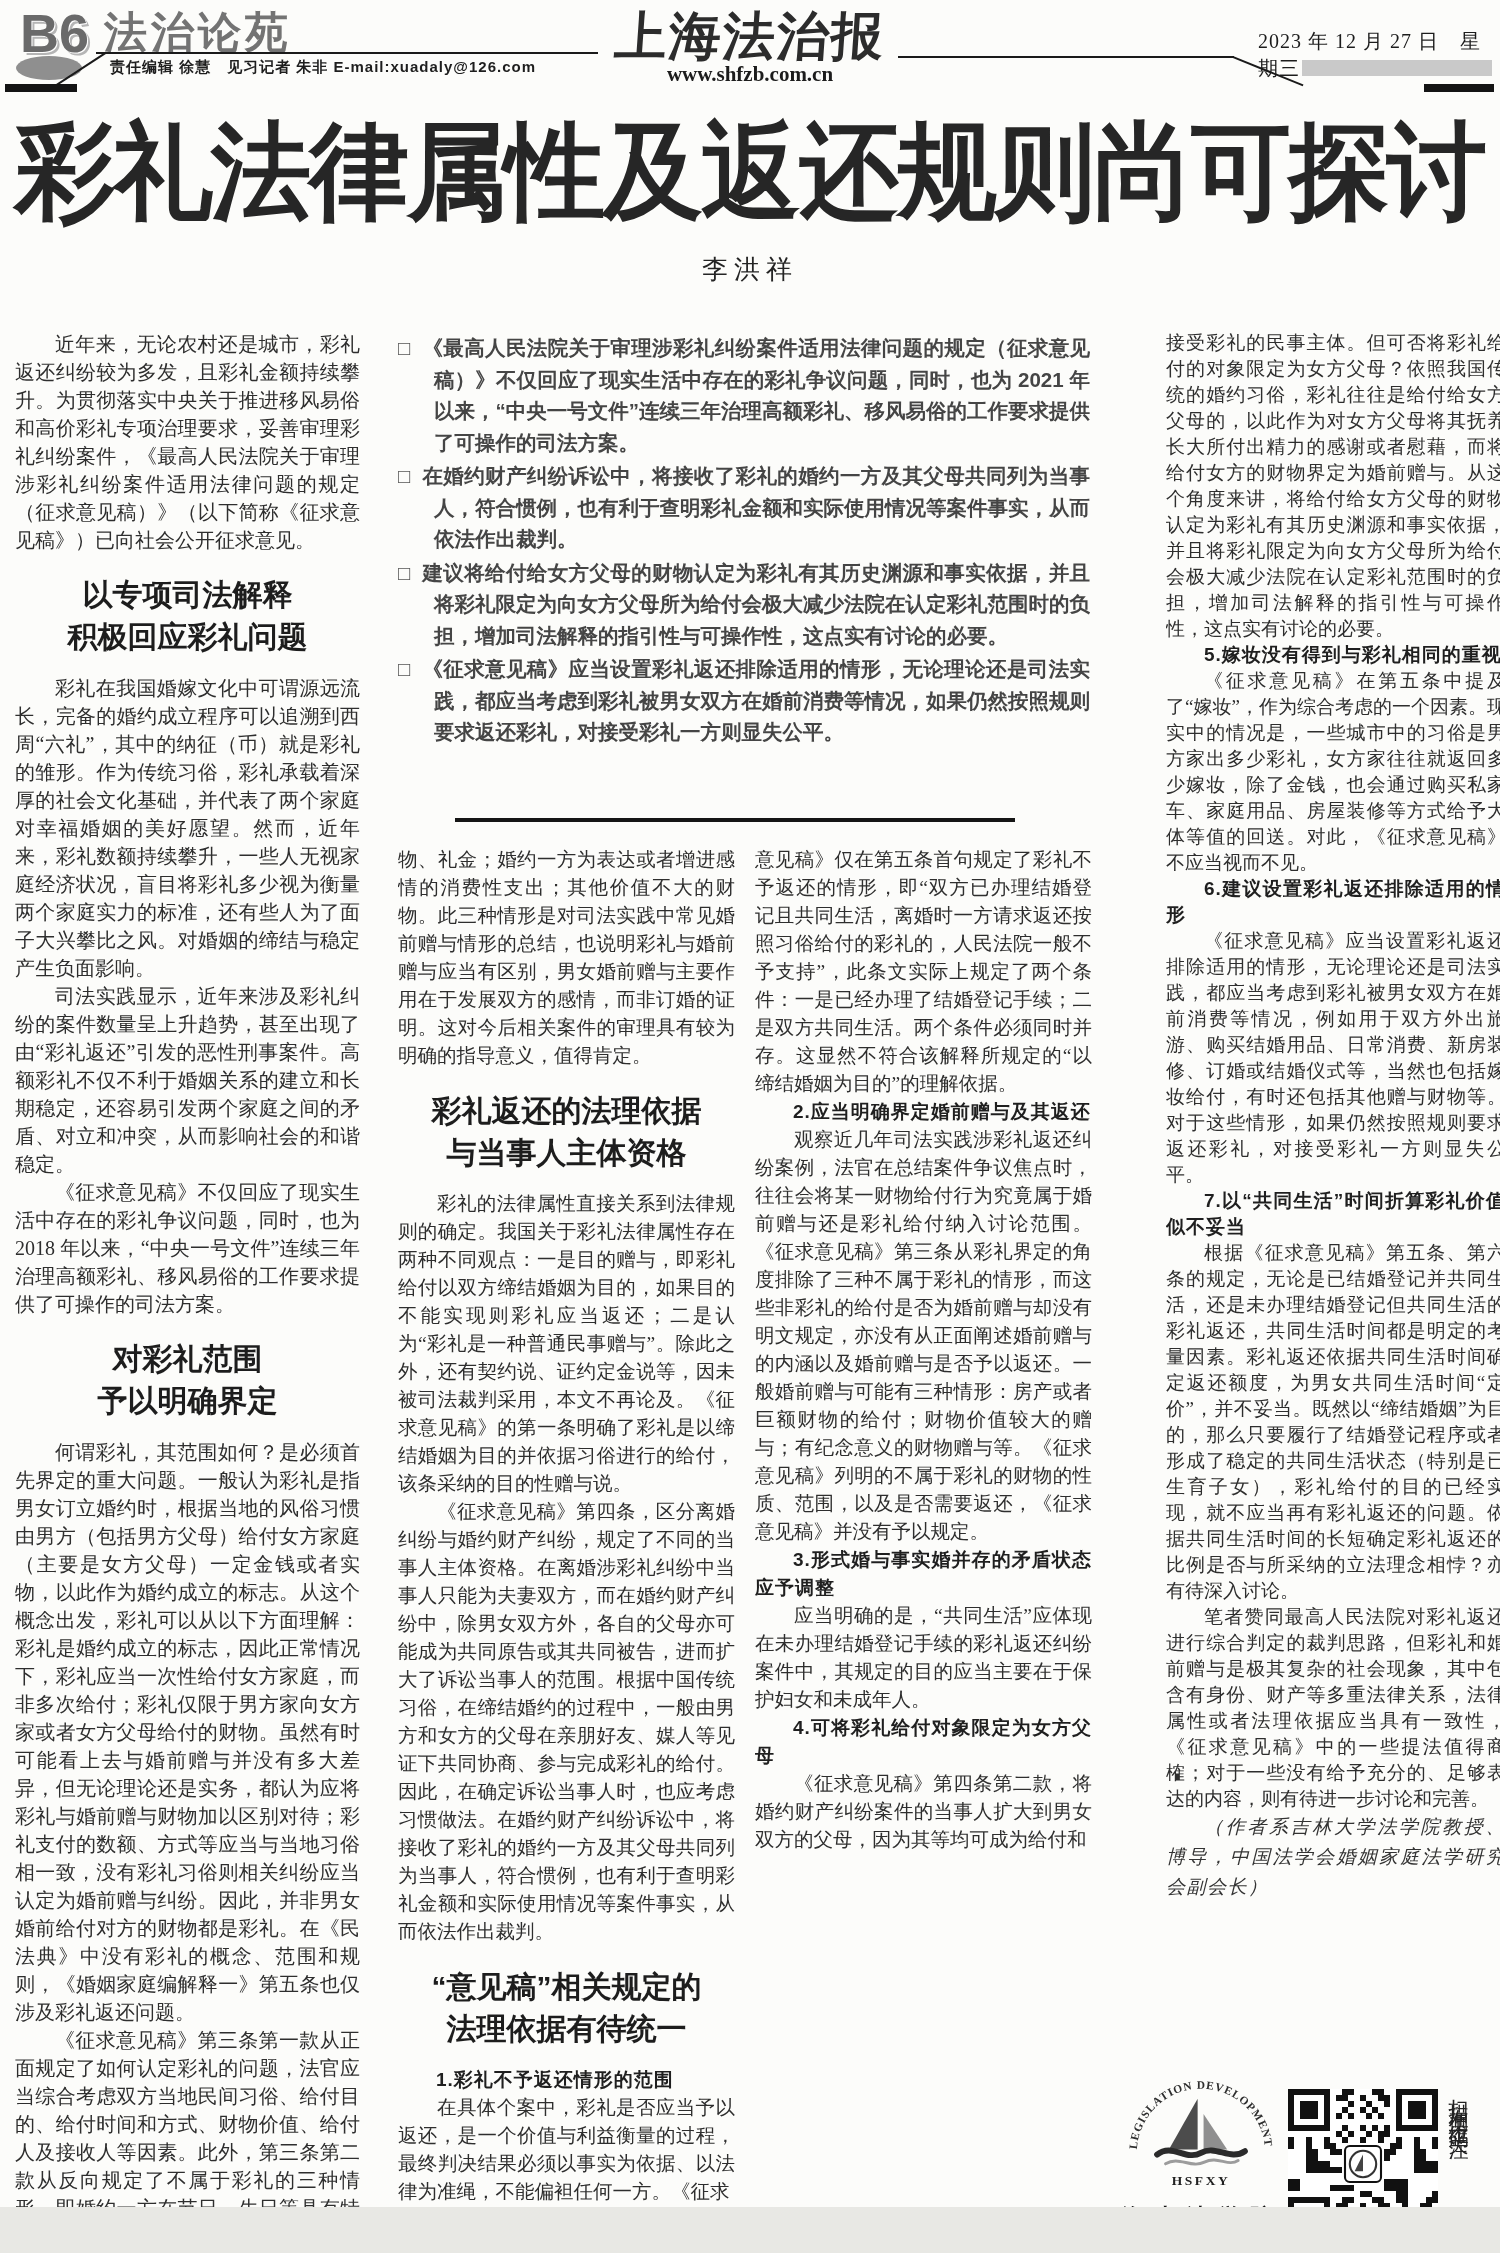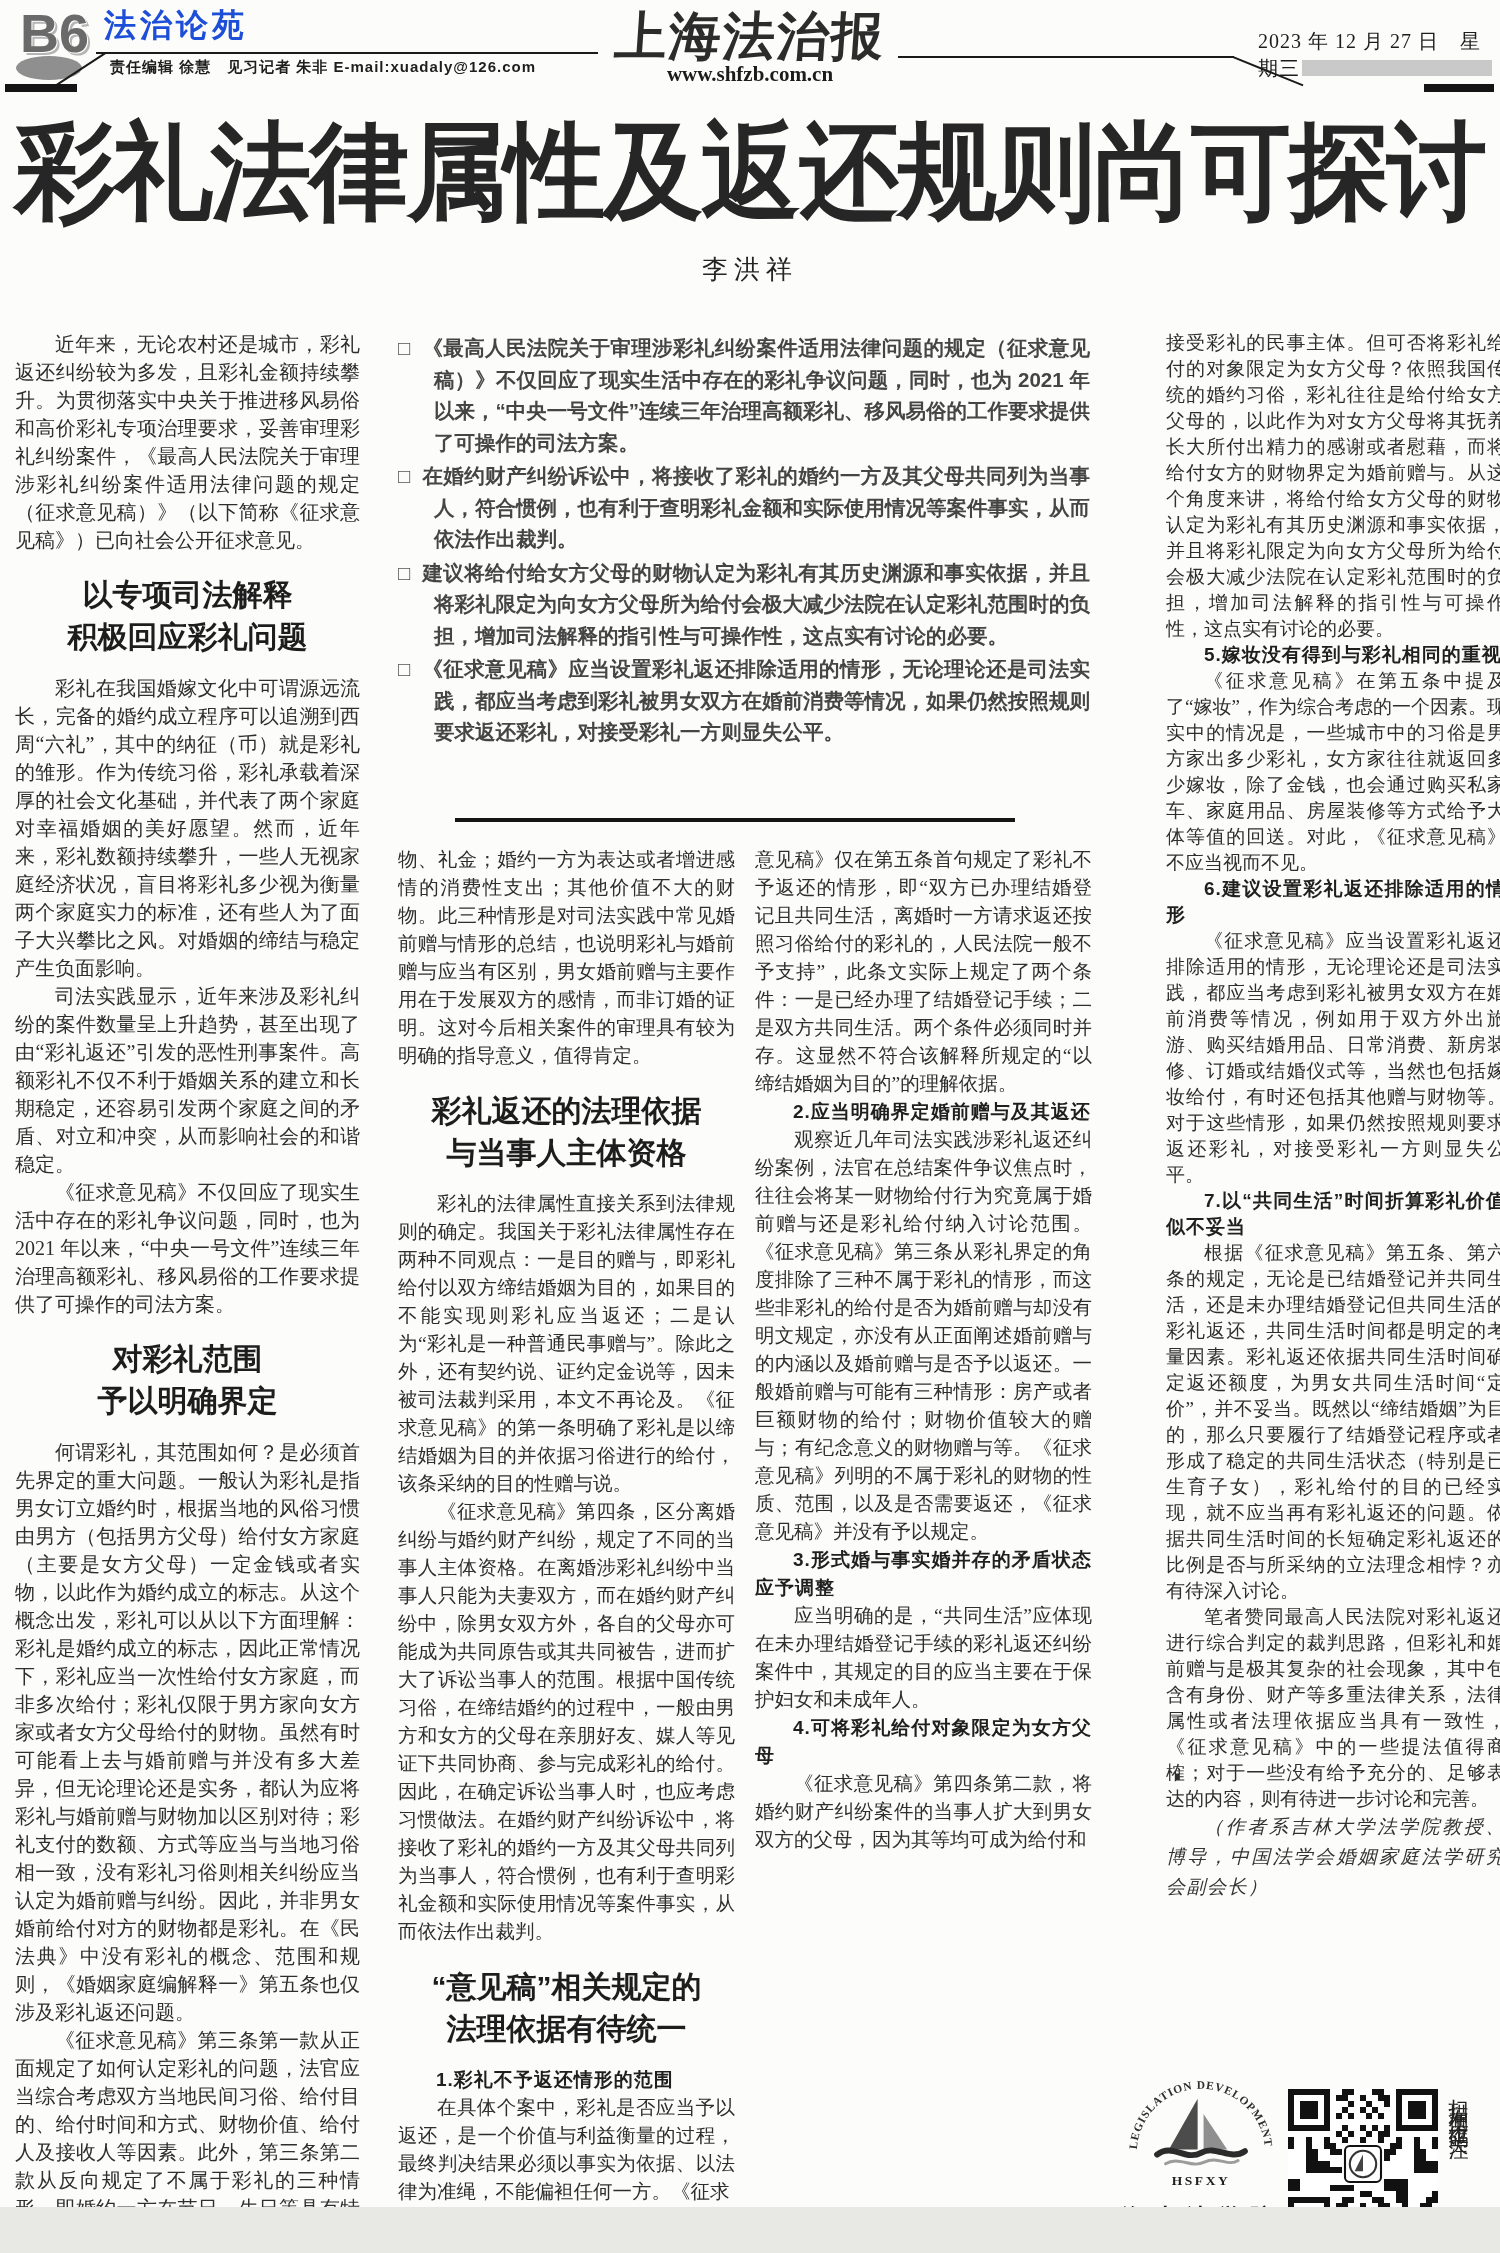--- a/index.html
+++ b/index.html
@@ -4,21 +4,21 @@
 <style>
   html,body{margin:0;padding:0;background:#e8e8e4;}
   .page{position:relative;width:1500px;height:2207px;margin:0 auto;background:#fcfcfa;overflow:hidden;
         font-family:"Liberation Serif","DejaVu Serif",serif;color:#2e2e2e;}
   
   .badge{position:absolute;left:14px;top:8px;width:86px;height:78px;}
   .badge-shadow{position:absolute;left:2px;top:48px;width:66px;height:24px;background:#8f8f8f;border-radius:50%;}
   .badge-text{position:absolute;left:6px;top:-6px;font-family:"Liberation Sans","DejaVu Sans",sans-serif;
         font-size:54px;font-weight:800;color:#6a6a6a;text-shadow:1px 1px 0 #fff,3px 3px 0 #b5b5b5;}
   .section-title{position:absolute;left:104px;top:4px;font-family:"Liberation Sans","DejaVu Sans",sans-serif;
-        font-size:32px;font-weight:800;letter-spacing:4px;color:#1d4ed8;}
+        font-size:43px;font-weight:800;letter-spacing:4px;color:#737373;}
   .editor-line{position:absolute;left:110px;top:58px;font-family:"Liberation Sans","DejaVu Sans",sans-serif;
         font-size:15px;font-weight:700;color:#1e1e1e;letter-spacing:1px;}
   .masthead{position:absolute;left:598px;top:2px;width:304px;text-align:center;font-size:52px;font-weight:700;
         color:#2c2c2c;transform:skewX(-4deg);letter-spacing:2px;}
   .website{position:absolute;left:598px;top:62px;width:304px;text-align:center;font-size:21px;font-weight:700;color:#1c1c1c;}
   .issue-date{position:absolute;left:1258px;top:28px;font-size:20px;color:#1c1c1c;letter-spacing:1px;}
   .date-bar{position:absolute;left:1302px;top:60px;width:190px;height:16px;background:#c9c9c9;}
   .h-rule{position:absolute;height:0;border-top:2px solid #1a1a1a;}
   .rule-left{left:96px;top:52px;width:502px;}
   .rule-right{left:898px;top:56px;width:336px;}
@@ -105,21 +105,21 @@
   <div class="hl-divider"></div>
 
   <div class="col col-1">
     <p>近年来，无论农村还是城市，彩礼返还纠纷较为多发，且彩礼金额持续攀升。为贯彻落实中央关于推进移风易俗和高价彩礼专项治理要求，妥善审理彩礼纠纷案件，《最高人民法院关于审理涉彩礼纠纷案件适用法律问题的规定（征求意见稿）》（以下简称《征求意见稿》）已向社会公开征求意见。</p>
     <div class="col-head">
       <span>以专项司法解释</span><br>
       <span>积极回应彩礼问题</span>
     </div>
     <p>彩礼在我国婚嫁文化中可谓源远流长，完备的婚约成立程序可以追溯到西周“六礼”，其中的纳征（币）就是彩礼的雏形。作为传统习俗，彩礼承载着深厚的社会文化基础，并代表了两个家庭对幸福婚姻的美好愿望。然而，近年来，彩礼数额持续攀升，一些人无视家庭经济状况，盲目将彩礼多少视为衡量两个家庭实力的标准，还有些人为了面子大兴攀比之风。对婚姻的缔结与稳定产生负面影响。</p>
     <p>司法实践显示，近年来涉及彩礼纠纷的案件数量呈上升趋势，甚至出现了由“彩礼返还”引发的恶性刑事案件。高额彩礼不仅不利于婚姻关系的建立和长期稳定，还容易引发两个家庭之间的矛盾、对立和冲突，从而影响社会的和谐稳定。</p>
-    <p>《征求意见稿》不仅回应了现实生活中存在的彩礼争议问题，同时，也为 2021 年以来，“中央一号文件”连续三年治理高额彩礼、移风易俗的工作要求提供了可操作的司法方案。</p>
+    <p>《征求意见稿》不仅回应了现实生活中存在的彩礼争议问题，同时，也为 2018 年以来，“中央一号文件”连续三年治理高额彩礼、移风易俗的工作要求提供了可操作的司法方案。</p>
     <div class="col-head">
       <span>对彩礼范围</span><br>
       <span>予以明确界定</span>
     </div>
     <p>何谓彩礼，其范围如何？是必须首先界定的重大问题。一般认为彩礼是指男女订立婚约时，根据当地的风俗习惯由男方（包括男方父母）给付女方家庭（主要是女方父母）一定金钱或者实物，以此作为婚约成立的标志。从这个概念出发，彩礼可以从以下方面理解：彩礼是婚约成立的标志，因此正常情况下，彩礼应当一次性给付女方家庭，而非多次给付；彩礼仅限于男方家向女方家或者女方父母给付的财物。虽然有时可能看上去与婚前赠与并没有多大差异，但无论理论还是实务，都认为应将彩礼与婚前赠与财物加以区别对待；彩礼支付的数额、方式等应当与当地习俗相一致，没有彩礼习俗则相关纠纷应当认定为婚前赠与纠纷。因此，并非男女婚前给付对方的财物都是彩礼。在《民法典》中没有彩礼的概念、范围和规则，《婚姻家庭编解释一》第五条也仅涉及彩礼返还问题。</p>
     <p>《征求意见稿》第三条第一款从正面规定了如何认定彩礼的问题，法官应当综合考虑双方当地民间习俗、给付目的、给付时间和方式、财物价值、给付人及接收人等因素。此外，第三条第二款从反向规定了不属于彩礼的三种情形，即婚约一方在节日、生日等具有特殊纪念意义时点给付的价值不大的礼</p>
   </div>
 
   <div class="col col-2">
     <p class="noindent">物、礼金；婚约一方为表达或者增进感情的消费性支出；其他价值不大的财物。此三种情形是对司法实践中常见婚前赠与情形的总结，也说明彩礼与婚前赠与应当有区别，男女婚前赠与主要作用在于发展双方的感情，而非订婚的证明。这对今后相关案件的审理具有较为明确的指导意义，值得肯定。</p>

